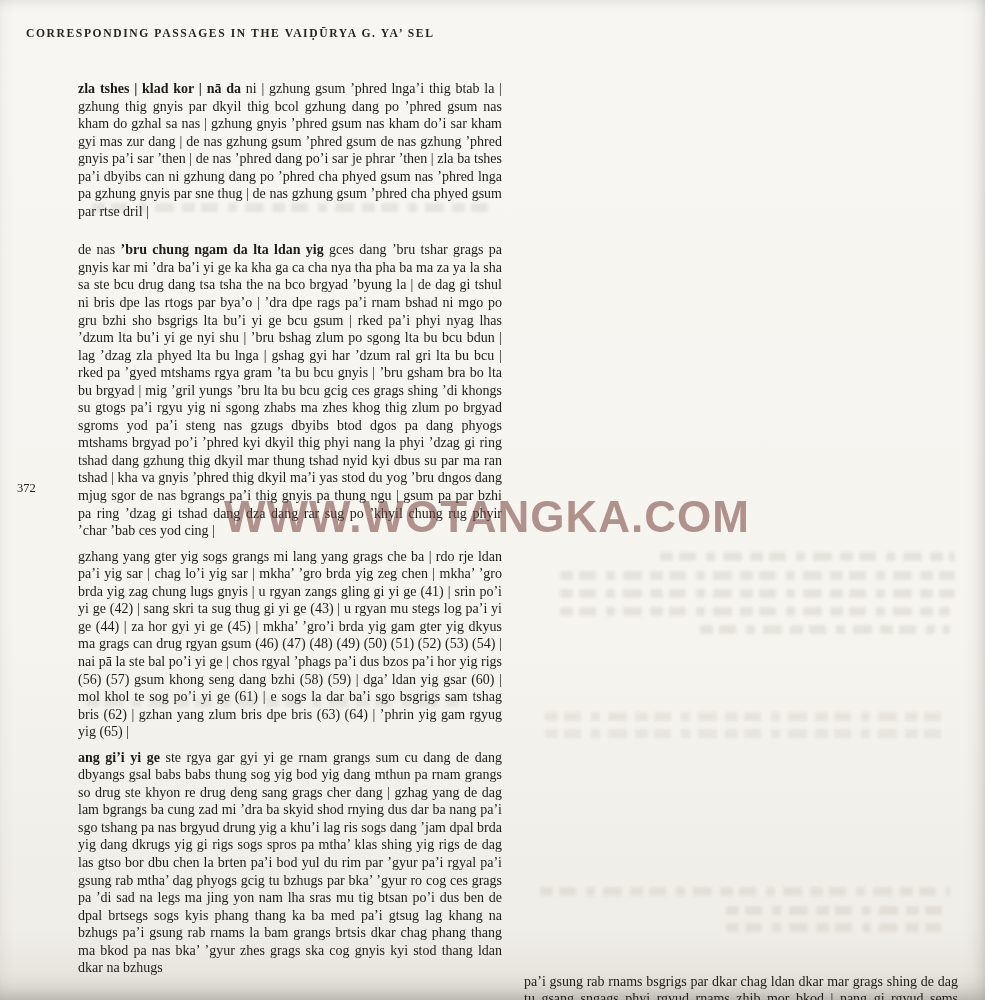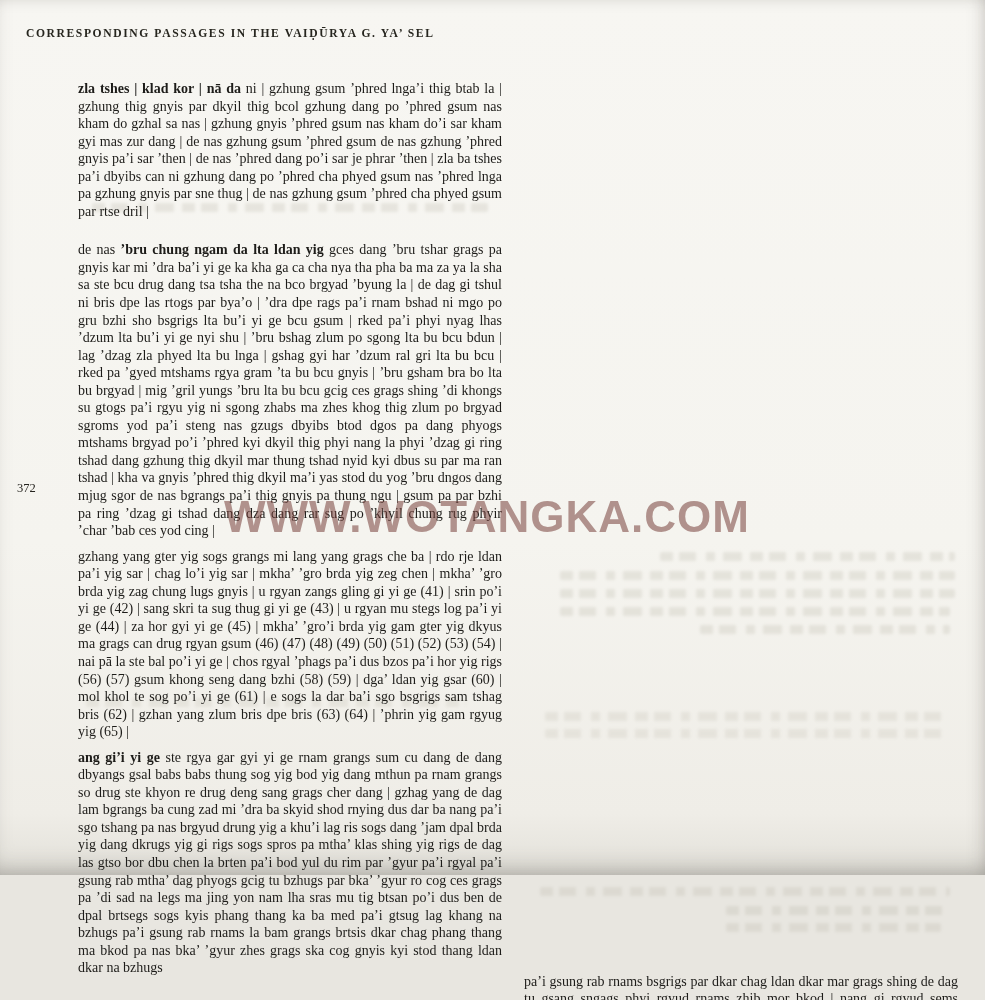--- a/index.html
+++ b/index.html
@@ -1,18 +1,18 @@
 <!DOCTYPE html>
 <html><head>
 <meta charset="utf-8">
 <style>
   html,body{margin:0;padding:0;}
   body{width:985px;height:1000px;overflow:hidden;background:#e8e6e0;}
   .page{
-    position:relative;width:985px;height:875px;
+    position:relative;width:985px;height:1000px;
     background:linear-gradient(180deg,#f7f6f2 0%,#f5f4ef 62%,#efede7 93%,#e2e0d9 100%);
     font-family:"Liberation Serif","DejaVu Serif",serif;
     color:#1d1c19;
   }
   .page::after{
     content:"";position:absolute;inset:0;pointer-events:none;
     box-shadow:inset 0 -16px 22px -12px rgba(92,90,84,.40),
                inset -12px 0 20px -14px rgba(92,90,84,.30),
                inset 0 12px 16px -14px rgba(92,90,84,.18);
   }

